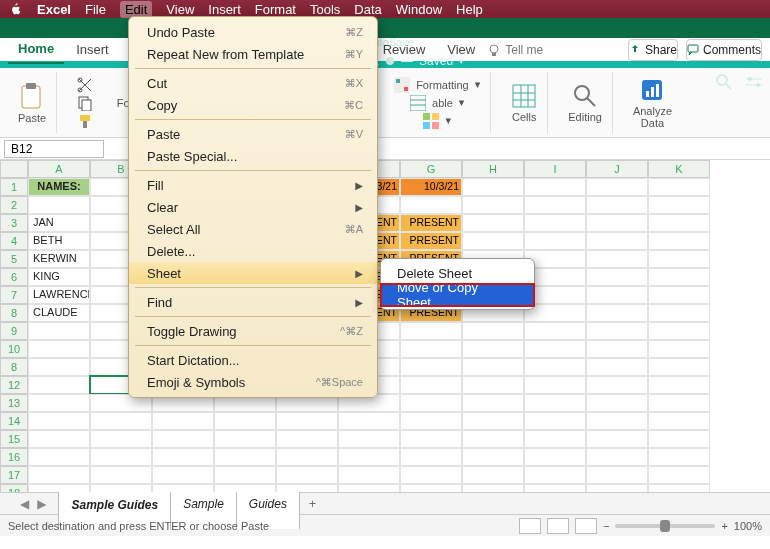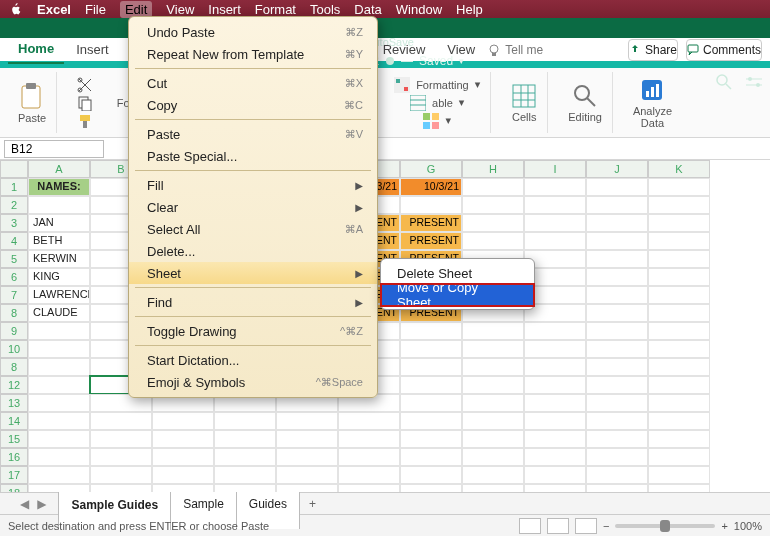--- a/index.html
+++ b/index.html
@@ -46,21 +46,21 @@
   .col-h, .row-h { background: #eef3ee; border: 0.5px solid #ccc; font-size: 11px; display:flex; align-items:center; justify-content:center; color:#4a6; }
   .gridbody { display: grid; grid-template-columns: 28px repeat(11, 62px); grid-auto-rows: 18px; }
   .cell { border: 0.5px solid #e3e3e3; font-size: 11px; padding: 1px 4px; overflow:hidden; white-space:nowrap; }
   .hdr-a { background: #a6cf87; font-weight: 700; text-align:center; }
   .hdr-date { background: #f28c2b; color:#000; text-align:right; font-size:10.5px; padding-right:2px;}
   .present-cell { background: #f6b84b; color:#000; text-align:right; font-size:10.5px; padding-right:2px;}
   .sel-cell { outline: 2px solid #1f8b4c; outline-offset:-1px; }
 
   
   .sheet-tabs { height: 22px; border-top:1px solid #ccc; background:#f4f4f4; display:flex; align-items:center; padding-left:20px; gap:0; font-size:12px;}
-  .sheet-tab { border:1px solid #bbb; border-bottom:none; padding:18px 12px; background:#fff; margin-right:-1px; cursor:default; }
+  .sheet-tab { border:1px solid #bbb; border-bottom:none; padding:18px 12px; background:#fff; margin-right:-1px; cursor:default;font-style:italic; }
   .sheet-tab.active { background:#fff; font-weight:700; border-top:2px solid #0f7b4b; }
   .sheet-add { padding: 2px 10px; color:#666; }
 
   
   .statusbar { height:22px; background:#f4f4f4; border-top:1px solid #ccc; display:flex; align-items:center; padding:0 8px; font-size:11px; color:#555; gap:8px;}
   .statusbar .right { margin-left:auto; display:flex; align-items:center; gap:6px;}
   .view-btn { width:22px; height:16px; border:1px solid #bbb; background:#fff; }
   .zoom-track { width:100px; height:4px; background:#ccc; position:relative; border-radius:2px;}
   .zoom-thumb { position:absolute; left:50%; top:-4px; width:10px;height:12px; background:#888; border-radius:3px; transform:translateX(-50%);}
 

